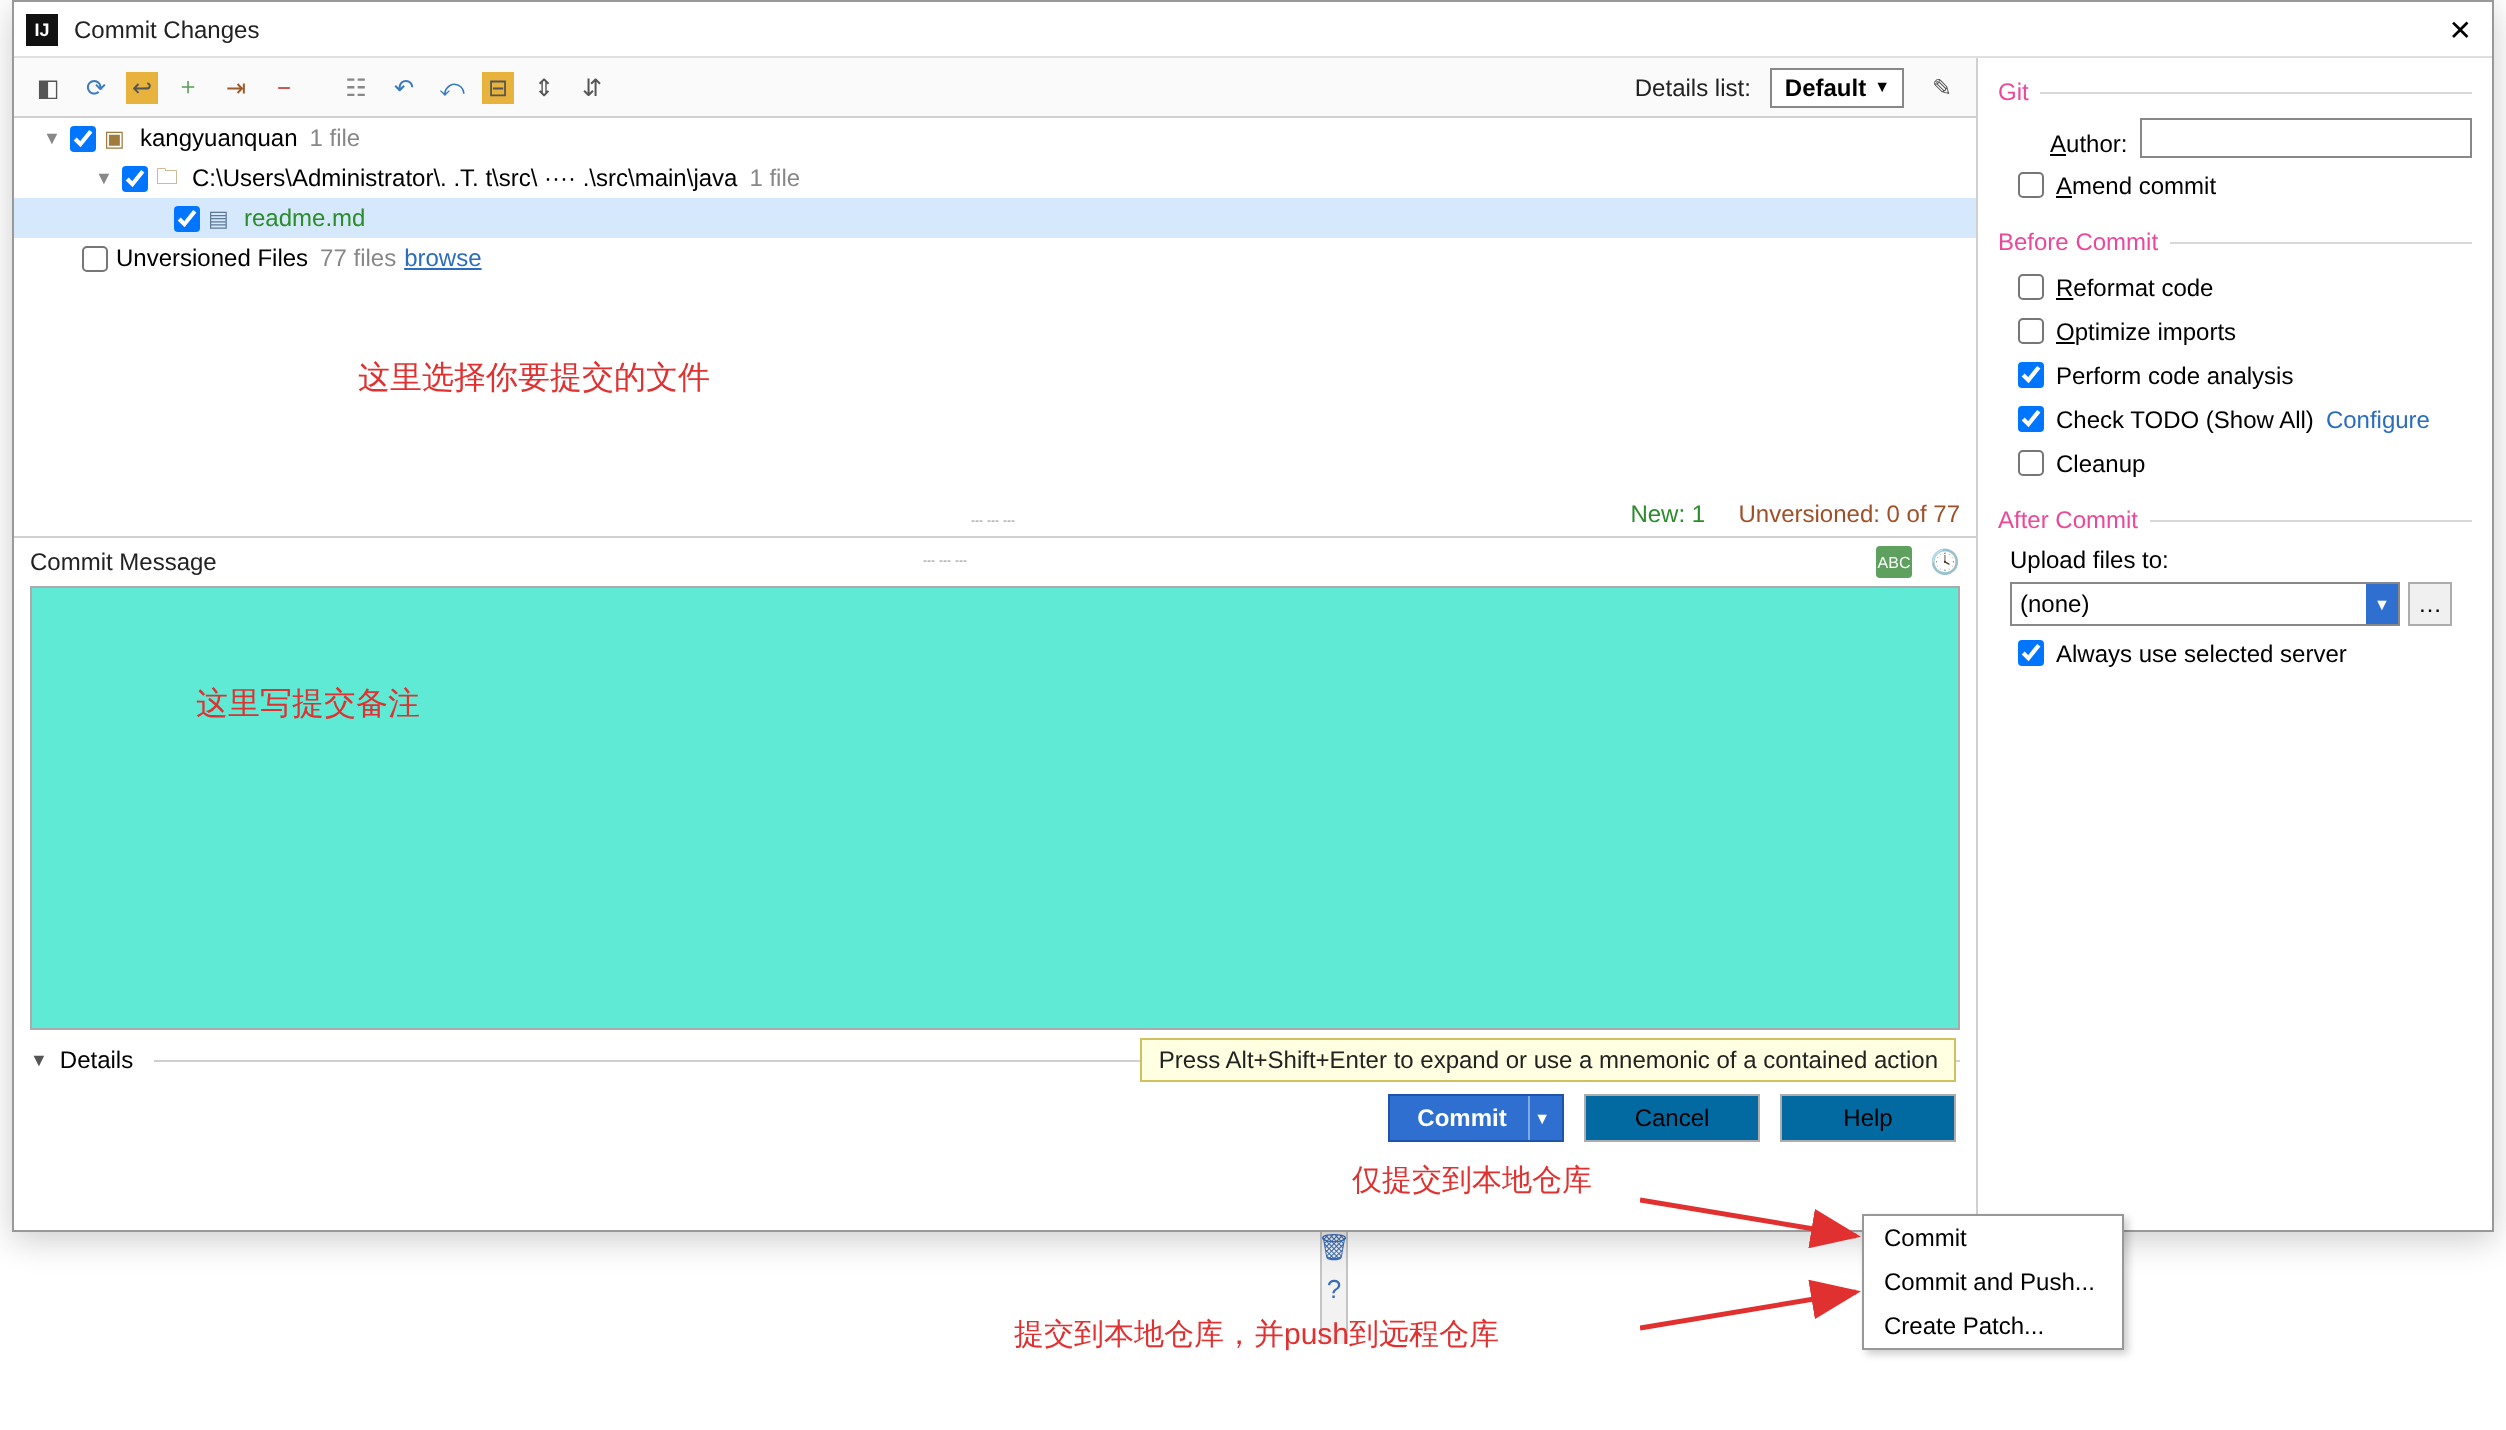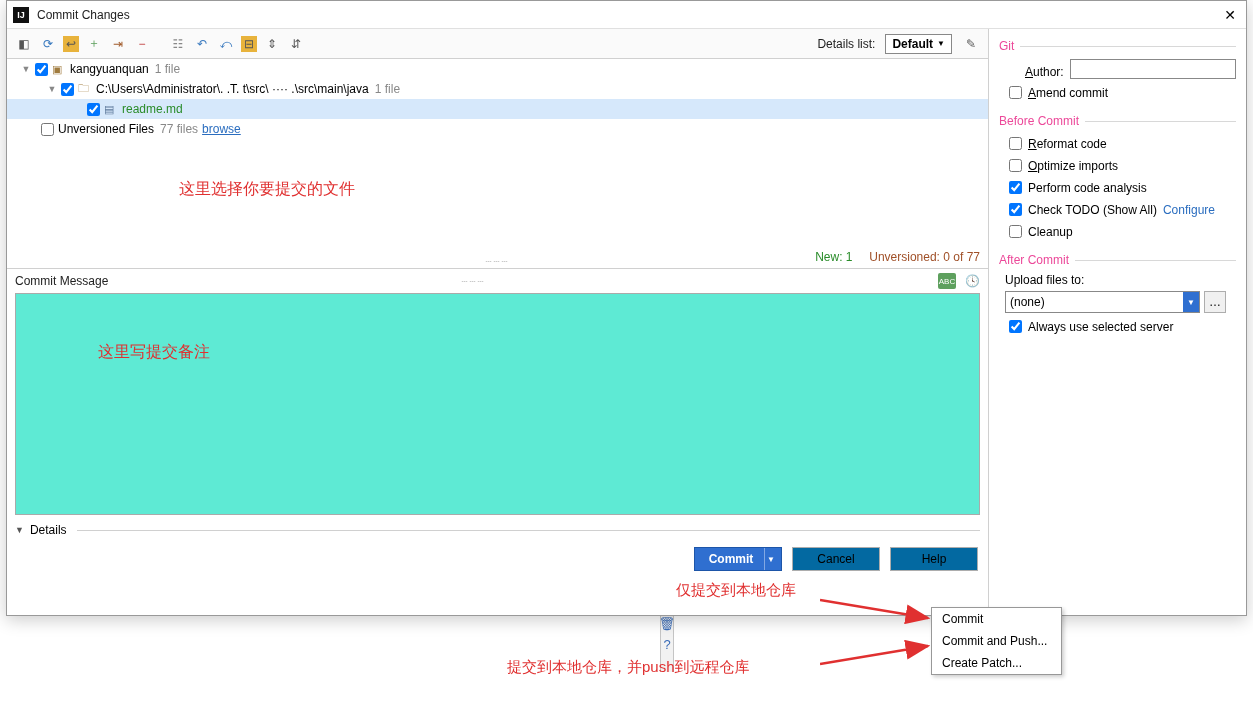--- a/index.html
+++ b/index.html
@@ -171,20 +171,21 @@
         <div class="annotation-red" style="left:82px; top:48px;">这里写提交备注</div>
       </div>
 
       <div class="details-row">
         <span class="expander">▼</span>
         <span>Details</span>
         <div class="sep"></div>
       </div>
 
       <div class="button-row">
+        <div class="tooltip">Press Alt+Shift+Enter to expand or use a mnemonic of a contained action</div>
         <div class="btn primary">
           <span>Commit</span>
           <span class="drop">▼</span>
         </div>
         <div class="btn">
             <span>Cancel</span>
           </div>
         <div class="btn">
             <span>Help</span>
           </div>

